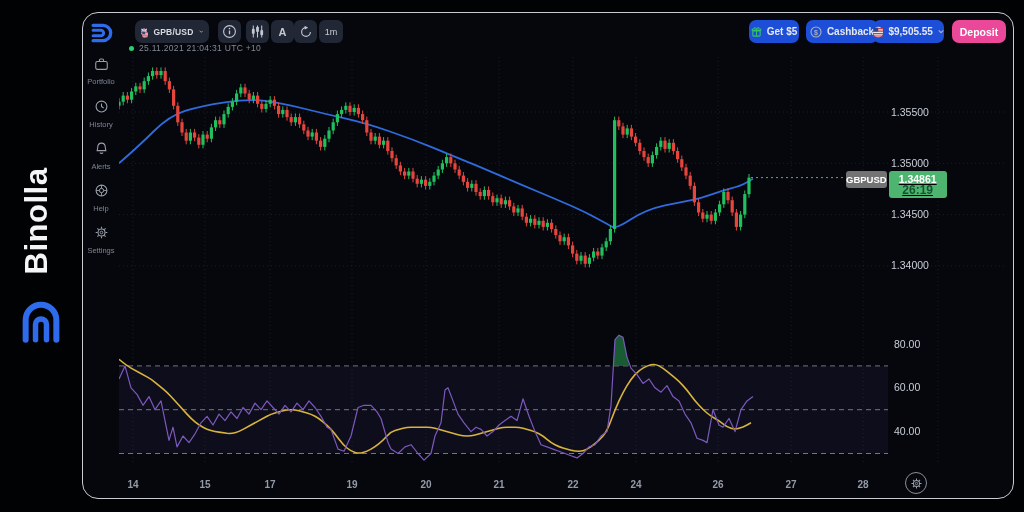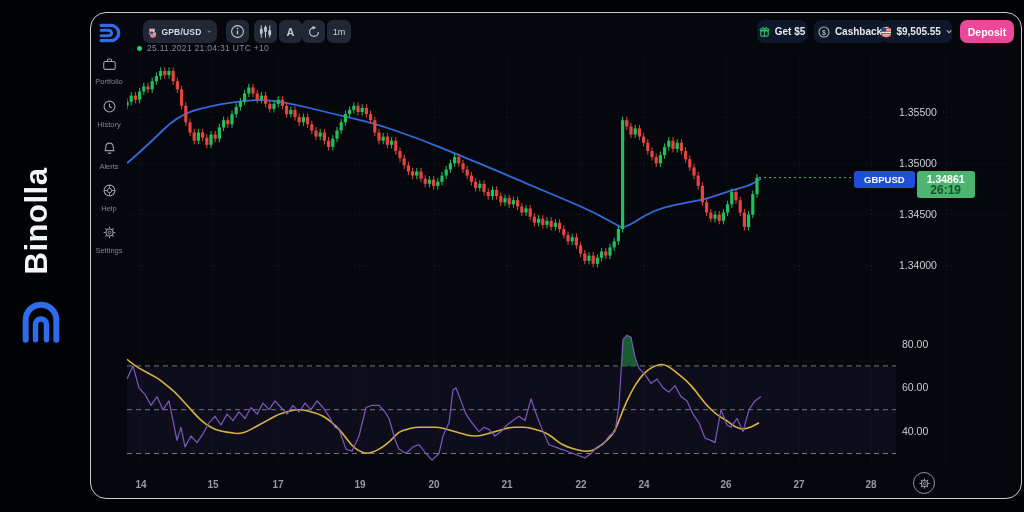--- a/index.html
+++ b/index.html
@@ -5,52 +5,52 @@
   html,body{margin:0;padding:0;background:#000;}
   .canvas{position:relative;width:1024px;height:512px;background:#010204;overflow:hidden;
           font-family:"Liberation Sans",sans-serif;-webkit-font-smoothing:antialiased;}
   
   .brand-strip{position:absolute;left:0;top:0;width:82px;height:512px;background:#010204;}
   .brand-text{position:absolute;left:-63px;top:200px;width:200px;height:42px;line-height:42px;
               text-align:center;color:#f4f5f7;font-size:31px;font-weight:bold;letter-spacing:.5px;
               transform:rotate(-90deg);}
   .brand-mark{position:absolute;left:19px;top:297px;}
   
-  .window{position:absolute;left:90px;top:12px;width:932px;height:487px;background:#05070d;
+  .window{position:absolute;left:82px;top:12px;width:932px;height:487px;background:#05070d;
           border:1.5px solid #c9cbd1;border-radius:16px;overflow:hidden;box-sizing:border-box;}
   
   .side-logo{position:absolute;left:9px;top:8px;}
   .pill{position:absolute;top:7px;height:23px;background:#222736;border-radius:7px;display:flex;
         align-items:center;box-sizing:border-box;color:#d6dae2;}
   .pair-pill{left:52px;width:74px;padding:0 6px;}
   .pair-label{font-size:8.5px;font-weight:bold;margin-left:5px;letter-spacing:.2px;}
   .flag2{margin-left:-5px;margin-top:6px;}
   .chev{margin-left:5px;}
   .tool-btn{position:absolute;top:7px;width:23px;height:23px;background:#222736;border-radius:6px;
             display:flex;align-items:center;justify-content:center;color:#c3c8d2;font-size:10px;}
   .tf-label{font-size:9px;font-weight:normal;color:#c9cdd7;}
-  .top-right-btn{position:absolute;top:7px;height:23px;background:#0f172a;border-radius:7px;
+  .top-right-btn{position:absolute;top:7px;height:23px;background:#1d4ed8;border-radius:7px;
                  display:flex;align-items:center;justify-content:center;gap:5px;color:#e6e8ed;
                  font-size:10px;font-weight:bold;box-sizing:border-box;}
   .deposit-btn{position:absolute;top:7px;left:869px;width:54px;height:23px;background:#ec4899;
                border-radius:7px;display:flex;align-items:center;justify-content:center;
                color:#fff;font-size:10.5px;font-weight:bold;}
   .timestamp{position:absolute;left:46px;top:30px;display:flex;align-items:center;gap:5px;}
   .ts-dot{width:5px;height:5px;border-radius:50%;background:#2ecc71;}
   .ts-text{font-size:8.5px;color:#848a96;letter-spacing:.3px;}
   
   .sidebar{position:absolute;left:0;top:36px;width:36px;height:448px;}
   .side-item{position:absolute;left:0;width:36px;text-align:center;color:#9aa0ab;}
   .side-item .lbl{display:block;font-size:7.5px;color:#7f8591;margin-top:2px;}
   
   #chart{position:absolute;left:36px;top:38px;}
   .price-tag{position:absolute;left:763px;top:158px;display:flex;align-items:flex-start;z-index:5;}
-  .tag-sym{height:17px;line-height:17px;padding:0 10px;background:#1d4ed8;border-radius:3px;
+  .tag-sym{height:17px;line-height:17px;padding:0 0;background:#737373;border-radius:3px;
            color:#fff;font-size:9.5px;font-weight:bold;margin-right:2px;}
-  .tag-val{width:50px;padding:2px 4px;background:#4eb570;border-radius:3px;text-align:center;}
+  .tag-val{width:50px;padding:2px 4px;background:#4eb570;border-radius:3px;text-align:center;text-decoration:underline;}
   .tag-price{display:block;color:#fff;font-size:10.5px;font-weight:bold;line-height:12px;}
   .tag-count{display:block;color:#14542e;font-size:12px;font-weight:bold;line-height:11px;}
   .gear-btn{position:absolute;left:822px;top:459px;width:22px;height:22px;border:1.3px solid #8a8f99;
             border-radius:50%;display:flex;align-items:center;justify-content:center;color:#9aa0ab;box-sizing:border-box;}
 </style>
 </head>
 <body>
 
 <div class="canvas">
 

